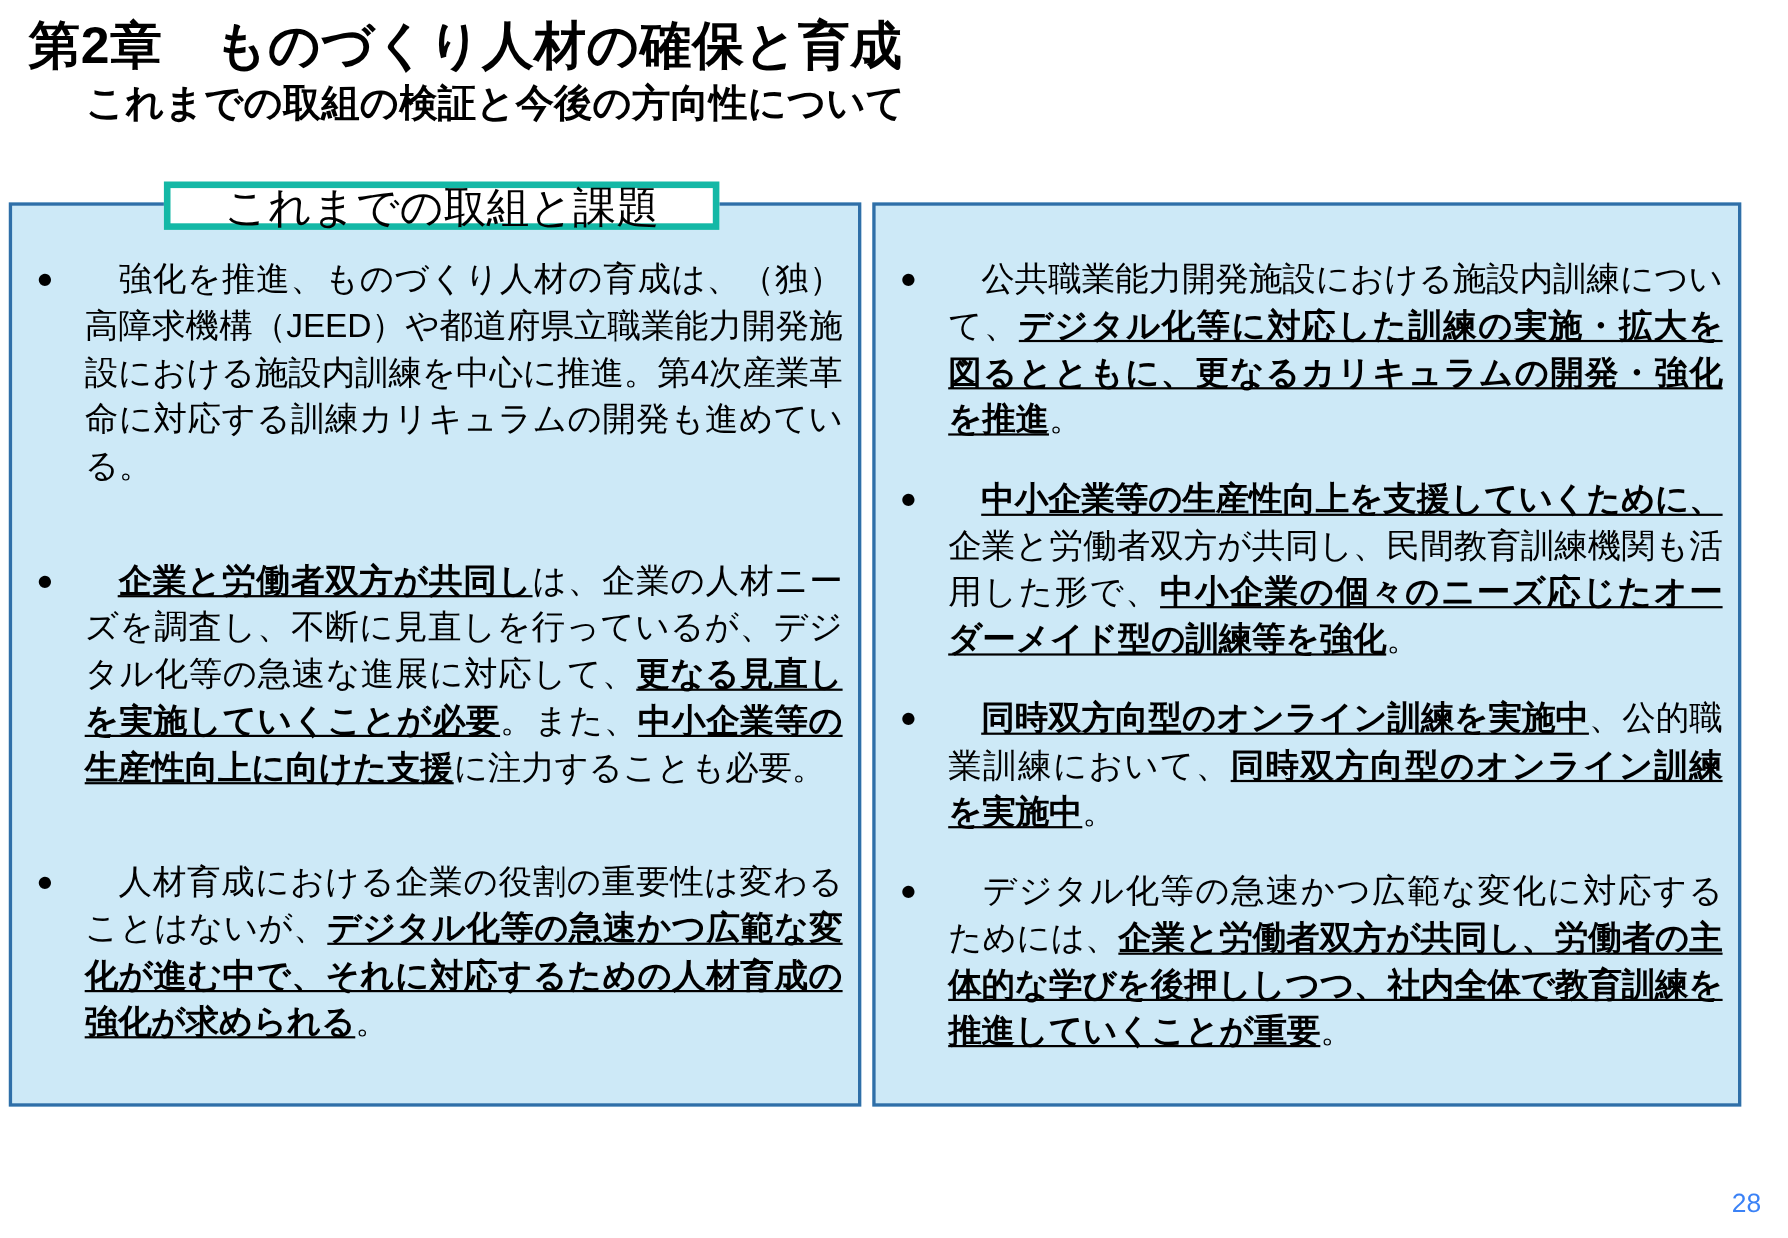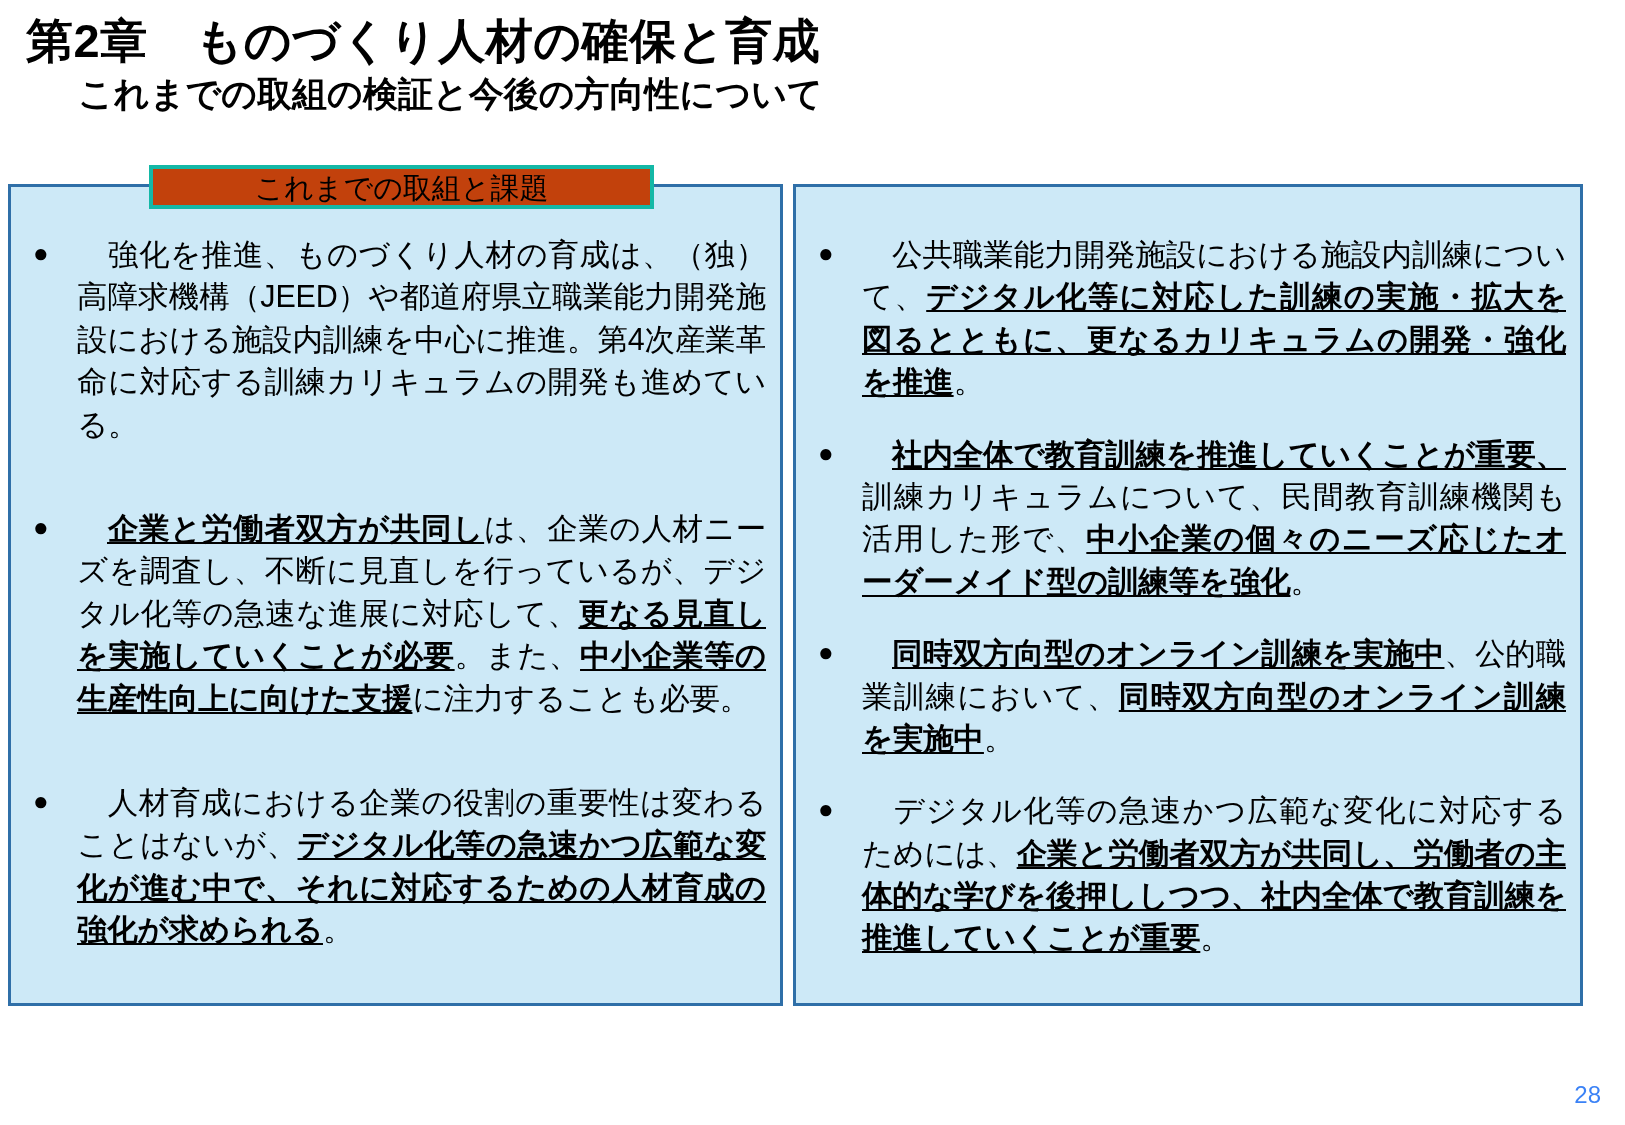--- a/index.html
+++ b/index.html
@@ -48,27 +48,27 @@
     background: #cde9f7;
     border: 3px solid #2f6fa8;
     box-sizing: border-box;
   }
   #panel-left  { left: 8px;   width: 775px; }
   #panel-right { left: 793px; width: 790px; }
 
   .panel-header {
     position: absolute;
     top: -22px;
-    background: #c2410c;
-    border: 4px solid #14b8a6;
+    background: #ffffff;
+    border: 6px solid #14b8a6;
     box-sizing: border-box;
     height: 44px;
     line-height: 38px;
     text-align: center;
-    font-size: 29px;
+    font-size: 39px;
     font-weight: normal;
     color: #000;
     z-index: 4;
   }
   #header-left  { left: 138px; width: 505px; }
   #header-right { left: 135px; width: 505px; }
 
   .panel-body {
     position: absolute;
     left: 0;
@@ -151,21 +151,21 @@
 </section>
 
 <section class="panel" id="panel-right">
   <div class="panel-body" id="body-right">
       <div class="bullet">
         <span class="bullet-marker">●</span>
         <span class="bullet-text"><span class="indent"></span><span>公共職業能力開発施設における施設内訓練について、</span><span class="em">デジタル化等に対応した訓練の実施・拡大を図るとともに、更なるカリキュラムの開発・強化を推進</span><span>。</span></span>
       </div>
       <div class="bullet">
         <span class="bullet-marker">●</span>
-        <span class="bullet-text"><span class="indent"></span><span class="em">社内全体で教育訓練を推進していくことが重要、</span><span>訓練カリキュラムについて、民間教育訓練機関も活用した形で、</span><span class="em">中小企業の個々のニーズ応じたオーダーメイド型の訓練等を強化</span><span>。</span></span>
+        <span class="bullet-text"><span class="indent"></span><span class="em">中小企業等の生産性向上を支援していくために、</span><span>企業と労働者双方が共同し、民間教育訓練機関も活用した形で、</span><span class="em">中小企業の個々のニーズ応じたオーダーメイド型の訓練等を強化</span><span>。</span></span>
       </div>
       <div class="bullet">
         <span class="bullet-marker">●</span>
         <span class="bullet-text"><span class="indent"></span><span class="em">同時双方向型のオンライン訓練を実施中</span><span>、公的職業訓練において、</span><span class="em">同時双方向型のオンライン訓練を実施中</span><span>。</span></span>
       </div>
       <div class="bullet">
         <span class="bullet-marker">●</span>
         <span class="bullet-text"><span class="indent"></span><span>デジタル化等の急速かつ広範な変化に対応するためには、</span><span class="em">企業と労働者双方が共同し、労働者の主体的な学びを後押ししつつ、社内全体で教育訓練を推進していくことが重要</span><span>。</span></span>
       </div>
     </div>

